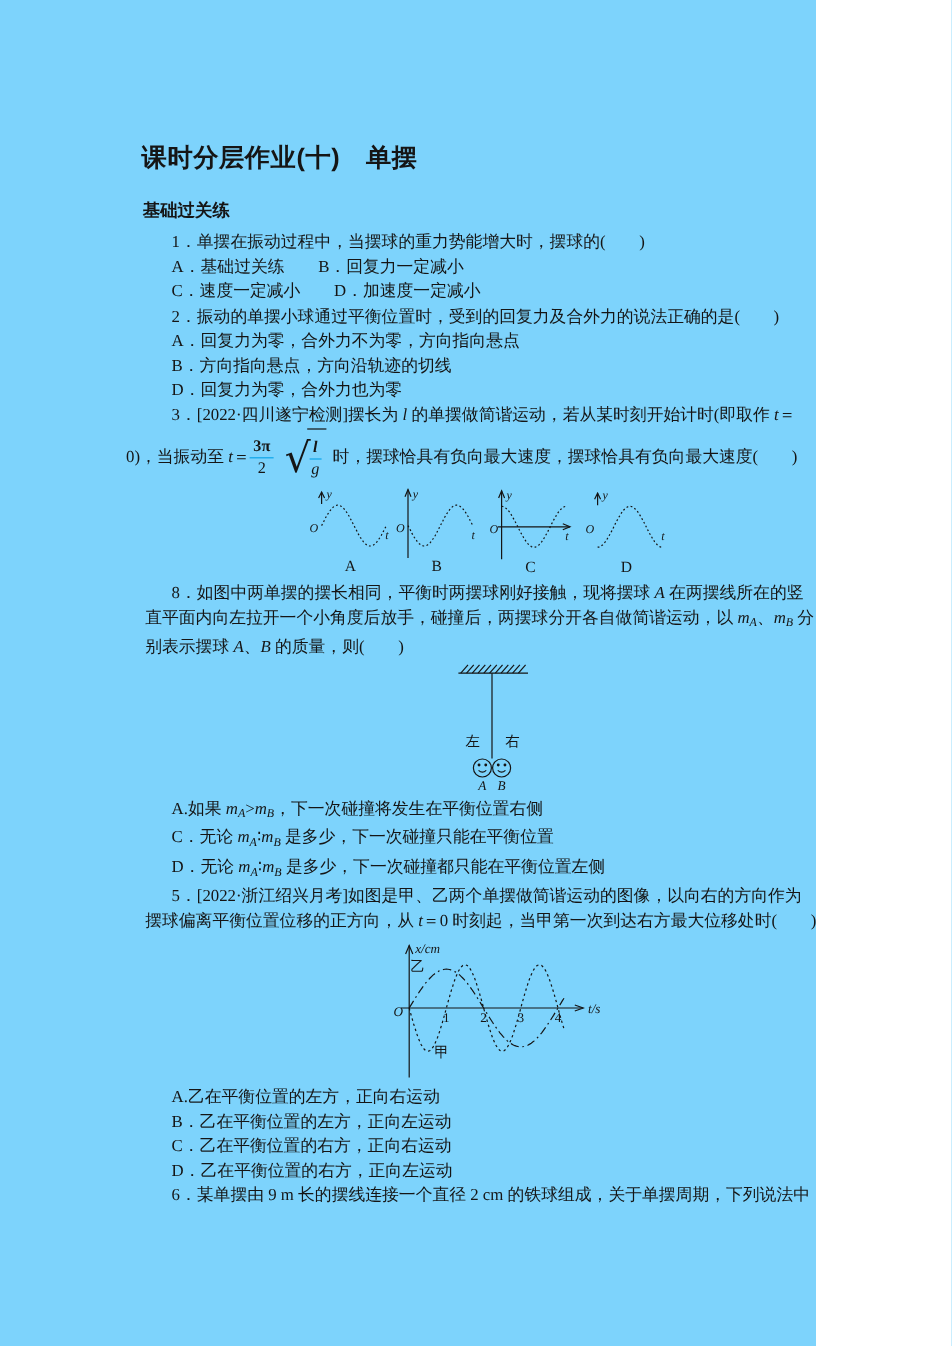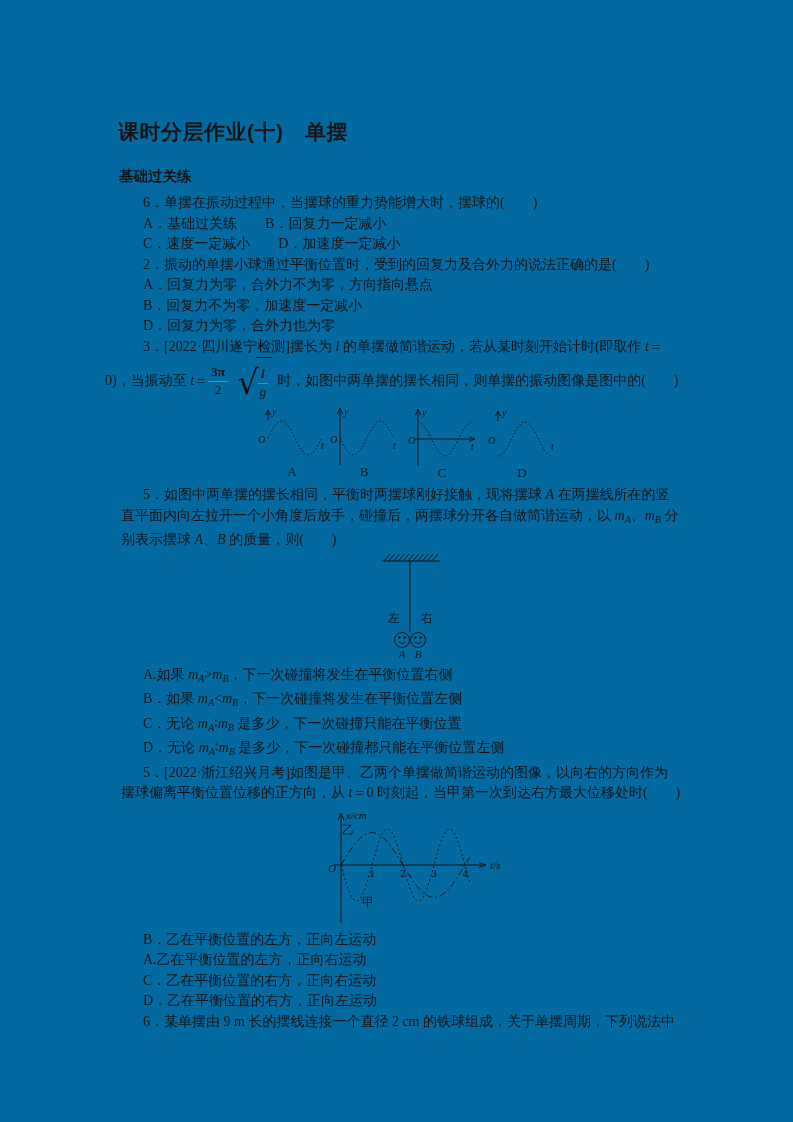--- a/index.html
+++ b/index.html
@@ -1,16 +1,16 @@
 <!DOCTYPE html>
 <html><head>
 <meta charset="utf-8">
 <style>
   html,body{margin:0;padding:0;}
-  .page{position:relative;width:793px;height:1122px;background:#0369a1;overflow:hidden;
+  .page{position:relative;width:680px;height:1122px;background:#7dd3fc;overflow:hidden;
         font-family:"Liberation Serif","DejaVu Serif",serif;color:#151515;}
   .content{position:absolute;left:105px;top:119px;width:600px;font-size:14px;line-height:20.5px;}
   .doc-title{font-family:"Liberation Sans","DejaVu Sans",sans-serif;font-weight:bold;
              font-size:21px;line-height:26px;margin:0 0 21px 13px;letter-spacing:0.5px;}
   .section-heading{font-family:"Liberation Sans","DejaVu Sans",sans-serif;font-weight:bold;
              font-size:14.5px;line-height:21px;text-align:left;position:relative;left:14px;
              margin:0 0 6px 0;}
   .para{margin:0;text-indent:38px;min-height:20.5px;}
   .cont{text-indent:0;margin-left:16px;}
   .seg-n{font-style:normal;}
@@ -30,35 +30,35 @@
 </style>
 </head>
 <body>
 
 <div class="page">
   <div class="content">
 
     <h1 class="doc-title">课时分层作业(十)　单摆</h1>
     <div class="section-heading">基础过关练</div>
 
-    <p class="para">6．单摆在振动过程中，当摆球的重力势能增大时，摆球的(　　)</p>
+    <p class="para">1．单摆在振动过程中，当摆球的重力势能增大时，摆球的(　　)</p>
     <p class="para">A．基础过关练　　B．回复力一定减小</p>
     <p class="para">C．速度一定减小　　D．加速度一定减小</p>
 
     <p class="para">2．振动的单摆小球通过平衡位置时，受到的回复力及合外力的说法正确的是(　　)</p>
     <p class="para">A．回复力为零，合外力不为零，方向指向悬点</p>
-    <p class="para">B．回复力不为零，加速度一定减小</p>
+    <p class="para">B．方向指向悬点，方向沿轨迹的切线</p>
     <p class="para">D．回复力为零，合外力也为零</p>
 
     <p class="para"><span class="seg-n">3．[2022·四川遂宁检测]摆长为 </span><span class="seg-i">l</span><span class="seg-n"> 的单摆做简谐运动，若从某时刻开始计时(即取作 </span><span class="seg-i">t</span><span class="seg-n">＝</span></p>
     <div class="formula-line">
       <span>0)，当振动至 </span><span class="seg-i">t</span><span>＝</span><span class="frac"><span class="fn">3π</span><span class="fd">2</span></span><span class="sqrt">
           <span class="radsign">√</span>
           <span class="radicand"><span class="frac"><span class="fn seg-i">l</span><span class="fd seg-i">g</span></span></span>
-        </span><span> 时，如图中两单摆的摆长相同，则单摆的振动图像是图中的(　　)</span>
+        </span><span> 时，摆球恰具有负向最大速度，摆球恰具有负向最大速度(　　)</span>
     </div>
 
     <svg id="q3-graphs" class="fig" width="330" height="78">
         <g>
           <line x1="13" y1="15" x2="13" y2="5" stroke="#151515" fill="none" stroke-width="1"></line>
           <path d="M10.5,10 L13,5 L15.5,10" stroke="#151515" fill="none" stroke-width="1"></path>
           <text x="17" y="10" font-size="10" fill="#151515" font-family="&quot;Liberation Serif&quot;,&quot;DejaVu Serif&quot;,serif" font-style="italic">y</text>
           <text x="66" y="44" font-size="10" fill="#151515" font-family="&quot;Liberation Serif&quot;,&quot;DejaVu Serif&quot;,serif" font-style="italic">t</text>
           <text x="3" y="38" font-size="10" fill="#151515" font-family="&quot;Liberation Serif&quot;,&quot;DejaVu Serif&quot;,serif" font-style="italic">O</text>
           <text x="37" y="71" font-size="13" fill="#151515" font-family="&quot;Liberation Serif&quot;,&quot;DejaVu Serif&quot;,serif" text-anchor="middle">A</text>
@@ -88,21 +88,21 @@
           <line x1="243" y1="16" x2="243" y2="6" stroke="#151515" fill="none" stroke-width="1"></line>
           <path d="M240.5,11 L243,6 L245.5,11" stroke="#151515" fill="none" stroke-width="1"></path>
           <text x="247" y="11" font-size="10" fill="#151515" font-family="&quot;Liberation Serif&quot;,&quot;DejaVu Serif&quot;,serif" font-style="italic">y</text>
           <text x="296" y="45" font-size="10" fill="#151515" font-family="&quot;Liberation Serif&quot;,&quot;DejaVu Serif&quot;,serif" font-style="italic">t</text>
           <text x="233" y="39" font-size="10" fill="#151515" font-family="&quot;Liberation Serif&quot;,&quot;DejaVu Serif&quot;,serif" font-style="italic">O</text>
           <text x="267" y="72" font-size="13" fill="#151515" font-family="&quot;Liberation Serif&quot;,&quot;DejaVu Serif&quot;,serif" text-anchor="middle">D</text>
           <polyline points="243.0,51.0 244.1,50.9 245.2,50.5 246.2,49.8 247.3,48.9 248.4,47.8 249.5,46.4 250.6,44.8 251.6,43.1 252.7,41.2 253.8,39.3 254.9,37.2 256.0,35.1 257.0,32.9 258.1,30.8 259.2,28.7 260.3,26.8 261.4,24.9 262.4,23.2 263.5,21.6 264.6,20.2 265.7,19.1 266.8,18.2 267.8,17.5 268.9,17.1 270.0,17.0 271.1,17.1 272.2,17.5 273.2,18.2 274.3,19.1 275.4,20.2 276.5,21.6 277.6,23.2 278.6,24.9 279.7,26.8 280.8,28.7 281.9,30.8 283.0,32.9 284.0,35.1 285.1,37.2 286.2,39.3 287.3,41.2 288.4,43.1 289.4,44.8 290.5,46.4 291.6,47.8 292.7,48.9 293.8,49.8 294.8,50.5 295.9,50.9 297.0,51.0" stroke-dasharray="1.5,2" stroke="#151515" fill="none" stroke-width="1"></polyline>
         </g>
       </svg>
 
-    <p class="para"><span class="seg-n">5．如图中两单摆的摆长相同，平衡时两摆球刚好接触，现将摆球 </span><span class="seg-i">A</span><span class="seg-n"> 在两摆线所在的竖</span></p>
+    <p class="para"><span class="seg-n">8．如图中两单摆的摆长相同，平衡时两摆球刚好接触，现将摆球 </span><span class="seg-i">A</span><span class="seg-n"> 在两摆线所在的竖</span></p>
     <p class="para cont"><span class="seg-n">直平面内向左拉开一个小角度后放手，碰撞后，两摆球分开各自做简谐运动，以 </span><span class="seg-i">m</span><span class="seg-sub">A</span><span class="seg-n">、</span><span class="seg-i">m</span><span class="seg-sub">B</span><span class="seg-n"> 分</span></p>
     <p class="para cont"><span class="seg-n">别表示摆球 </span><span class="seg-i">A</span><span class="seg-n">、</span><span class="seg-i">B</span><span class="seg-n"> 的质量，则(　　)</span></p>
 
     <svg id="q4-fig" class="fig" width="95" height="112">
         <line x1="12" y1="9" x2="70" y2="9" stroke-width="1" stroke="#151515" fill="none"></line>
         <line x1="14" y1="9" x2="20" y2="2" stroke="#151515" fill="none" stroke-width="1"></line>
         <line x1="18.8" y1="9" x2="24.8" y2="2" stroke="#151515" fill="none" stroke-width="1"></line>
         <line x1="23.6" y1="9" x2="29.6" y2="2" stroke="#151515" fill="none" stroke-width="1"></line>
         <line x1="28.400000000000002" y1="9" x2="34.400000000000006" y2="2" stroke="#151515" fill="none" stroke-width="1"></line>
         <line x1="33.2" y1="9" x2="39.2" y2="2" stroke="#151515" fill="none" stroke-width="1"></line>
@@ -121,21 +121,20 @@
         <circle cx="48" cy="88" r="7.5" stroke="#151515" fill="none" stroke-width="1"></circle>
         <circle cx="45.2" cy="85.5" r="1.2" fill="#151515"></circle>
         <circle cx="50.8" cy="85.5" r="1.2" fill="#151515"></circle>
         <path d="M44.8,90 Q48,93 51.2,90" stroke="#151515" fill="none" stroke-width="1"></path>
         <text x="48" y="106" font-size="11" fill="#151515" font-family="&quot;Liberation Serif&quot;,&quot;DejaVu Serif&quot;,serif" font-style="italic" text-anchor="middle">B</text>
         <text x="24" y="70" font-size="12" fill="#151515" font-family="&quot;Liberation Serif&quot;,&quot;DejaVu Serif&quot;,serif" text-anchor="middle">左</text>
         <text x="57" y="70" font-size="12" fill="#151515" font-family="&quot;Liberation Serif&quot;,&quot;DejaVu Serif&quot;,serif" text-anchor="middle">右</text>
       </svg>
 
     <p class="para"><span class="seg-n">A.如果 </span><span class="seg-i">m</span><span class="seg-sub">A</span><span class="seg-n">&gt;</span><span class="seg-i">m</span><span class="seg-sub">B</span><span class="seg-n">，下一次碰撞将发生在平衡位置右侧</span></p>
-    <p class="para"><span class="seg-n">B．如果 </span><span class="seg-i">m</span><span class="seg-sub">A</span><span class="seg-n">&lt;</span><span class="seg-i">m</span><span class="seg-sub">B</span><span class="seg-n">，下一次碰撞将发生在平衡位置左侧</span></p>
     <p class="para"><span class="seg-n">C．无论 </span><span class="seg-i">m</span><span class="seg-sub">A</span><span class="seg-n">∶</span><span class="seg-i">m</span><span class="seg-sub">B</span><span class="seg-n"> 是多少，下一次碰撞只能在平衡位置</span></p>
     <p class="para"><span class="seg-n">D．无论 </span><span class="seg-i">m</span><span class="seg-sub">A</span><span class="seg-n">∶</span><span class="seg-i">m</span><span class="seg-sub">B</span><span class="seg-n"> 是多少，下一次碰撞都只能在平衡位置左侧</span></p>
 
     <p class="para"><span class="seg-n">5．[2022·浙江绍兴月考]如图是甲、乙两个单摆做简谐运动的图像，以向右的方向作为</span></p>
     <p class="para cont"><span class="seg-n">摆球偏离平衡位置位移的正方向，从 </span><span class="seg-i">t</span><span class="seg-n">＝0 时刻起，当甲第一次到达右方最大位移处时(　　)</span></p>
 
     <svg id="q5-chart" class="fig" width="215" height="120">
         <line x1="31" y1="117" x2="31" y2="7" stroke-width="1" stroke="#151515" fill="none"></line>
         <path d="M28,14 L31,7 L34,14" stroke="#151515" fill="none" stroke-width="1"></path>
         <line x1="24" y1="59" x2="176" y2="59" stroke="#151515" fill="none" stroke-width="1"></line>
@@ -146,21 +145,21 @@
         <text x="62" y="71" font-size="11" fill="#151515" font-family="&quot;Liberation Serif&quot;,&quot;DejaVu Serif&quot;,serif" text-anchor="middle">1</text>
         <text x="93" y="71" font-size="11" fill="#151515" font-family="&quot;Liberation Serif&quot;,&quot;DejaVu Serif&quot;,serif" text-anchor="middle">2</text>
         <text x="124" y="71" font-size="11" fill="#151515" font-family="&quot;Liberation Serif&quot;,&quot;DejaVu Serif&quot;,serif" text-anchor="middle">3</text>
         <text x="155" y="71" font-size="11" fill="#151515" font-family="&quot;Liberation Serif&quot;,&quot;DejaVu Serif&quot;,serif" text-anchor="middle">4</text>
         <polyline points="31.0,59.0 32.2,63.5 33.5,68.0 34.7,72.3 36.0,76.3 37.2,80.2 38.4,83.6 39.7,86.7 40.9,89.4 42.2,91.6 43.4,93.2 44.6,94.4 45.9,94.9 47.1,94.9 48.4,94.4 49.6,93.2 50.8,91.6 52.1,89.4 53.3,86.7 54.6,83.6 55.8,80.2 57.0,76.3 58.3,72.3 59.5,68.0 60.8,63.5 62.0,59.0 63.2,54.5 64.5,50.0 65.7,45.7 67.0,41.7 68.2,37.8 69.4,34.4 70.7,31.3 71.9,28.6 73.2,26.4 74.4,24.8 75.6,23.6 76.9,23.1 78.1,23.1 79.4,23.6 80.6,24.8 81.8,26.4 83.1,28.6 84.3,31.3 85.6,34.4 86.8,37.8 88.0,41.7 89.3,45.7 90.5,50.0 91.8,54.5 93.0,59.0 94.2,63.5 95.5,68.0 96.7,72.3 98.0,76.3 99.2,80.2 100.4,83.6 101.7,86.7 102.9,89.4 104.2,91.6 105.4,93.2 106.6,94.4 107.9,94.9 109.1,94.9 110.4,94.4 111.6,93.2 112.8,91.6 114.1,89.4 115.3,86.7 116.6,83.6 117.8,80.2 119.0,76.3 120.3,72.3 121.5,68.0 122.8,63.5 124.0,59.0 125.2,54.5 126.5,50.0 127.7,45.7 129.0,41.7 130.2,37.8 131.4,34.4 132.7,31.3 133.9,28.6 135.2,26.4 136.4,24.8 137.6,23.6 138.9,23.1 140.1,23.1 141.4,23.6 142.6,24.8 143.8,26.4 145.1,28.6 146.3,31.3 147.6,34.4 148.8,37.8 150.0,41.7 151.3,45.7 152.5,50.0 153.8,54.5 155.0,59.0 156.2,63.5 157.5,68.0 158.7,72.3 160.0,76.3" stroke-dasharray="2,2.5" stroke="#151515" fill="none" stroke-width="1"></polyline>
         <text x="58" y="100" font-size="12" fill="#151515" font-family="&quot;Liberation Serif&quot;,&quot;DejaVu Serif&quot;,serif" text-anchor="middle">甲</text>
         <polyline points="31.0,59.0 32.2,57.0 33.5,54.9 34.7,52.9 36.0,50.9 37.2,49.0 38.4,47.1 39.7,45.2 40.9,43.4 42.2,41.6 43.4,40.0 44.6,38.3 45.9,36.8 47.1,35.4 48.4,34.0 49.6,32.8 50.8,31.6 52.1,30.6 53.3,29.7 54.6,28.9 55.8,28.2 57.0,27.6 58.3,27.2 59.5,26.9 60.8,26.7 62.0,26.6 63.2,26.7 64.5,26.9 65.7,27.2 67.0,27.6 68.2,28.2 69.4,28.9 70.7,29.7 71.9,30.6 73.2,31.6 74.4,32.8 75.6,34.0 76.9,35.4 78.1,36.8 79.4,38.3 80.6,40.0 81.8,41.6 83.1,43.4 84.3,45.2 85.6,47.1 86.8,49.0 88.0,50.9 89.3,52.9 90.5,54.9 91.8,57.0 93.0,59.0 94.2,61.0 95.5,63.1 96.7,65.1 98.0,67.1 99.2,69.0 100.4,70.9 101.7,72.8 102.9,74.6 104.2,76.4 105.4,78.0 106.6,79.7 107.9,81.2 109.1,82.6 110.4,84.0 111.6,85.2 112.8,86.4 114.1,87.4 115.3,88.3 116.6,89.1 117.8,89.8 119.0,90.4 120.3,90.8 121.5,91.1 122.8,91.3 124.0,91.4 125.2,91.3 126.5,91.1 127.7,90.8 129.0,90.4 130.2,89.8 131.4,89.1 132.7,88.3 133.9,87.4 135.2,86.4 136.4,85.2 137.6,84.0 138.9,82.6 140.1,81.2 141.4,79.7 142.6,78.0 143.8,76.4 145.1,74.6 146.3,72.8 147.6,70.9 148.8,69.0 150.0,67.1 151.3,65.1 152.5,63.1 153.8,61.0 155.0,59.0 156.2,57.0 157.5,54.9 158.7,52.9 160.0,50.9" stroke-dasharray="7,3,1.5,3" stroke="#151515" fill="none" stroke-width="1"></polyline>
         <text x="38" y="28" font-size="12" fill="#151515" font-family="&quot;Liberation Serif&quot;,&quot;DejaVu Serif&quot;,serif" text-anchor="middle">乙</text>
       </svg>
 
+    <p class="para">A.乙在平衡位置的左方，正向右运动</p>
     <p class="para">B．乙在平衡位置的左方，正向左运动</p>
-    <p class="para">A.乙在平衡位置的左方，正向右运动</p>
     <p class="para">C．乙在平衡位置的右方，正向右运动</p>
     <p class="para">D．乙在平衡位置的右方，正向左运动</p>
 
     <p class="para">6．某单摆由 9 m 长的摆线连接一个直径 2 cm 的铁球组成，关于单摆周期，下列说法中</p>
 
   </div>
 </div>
 
 </body></html>

